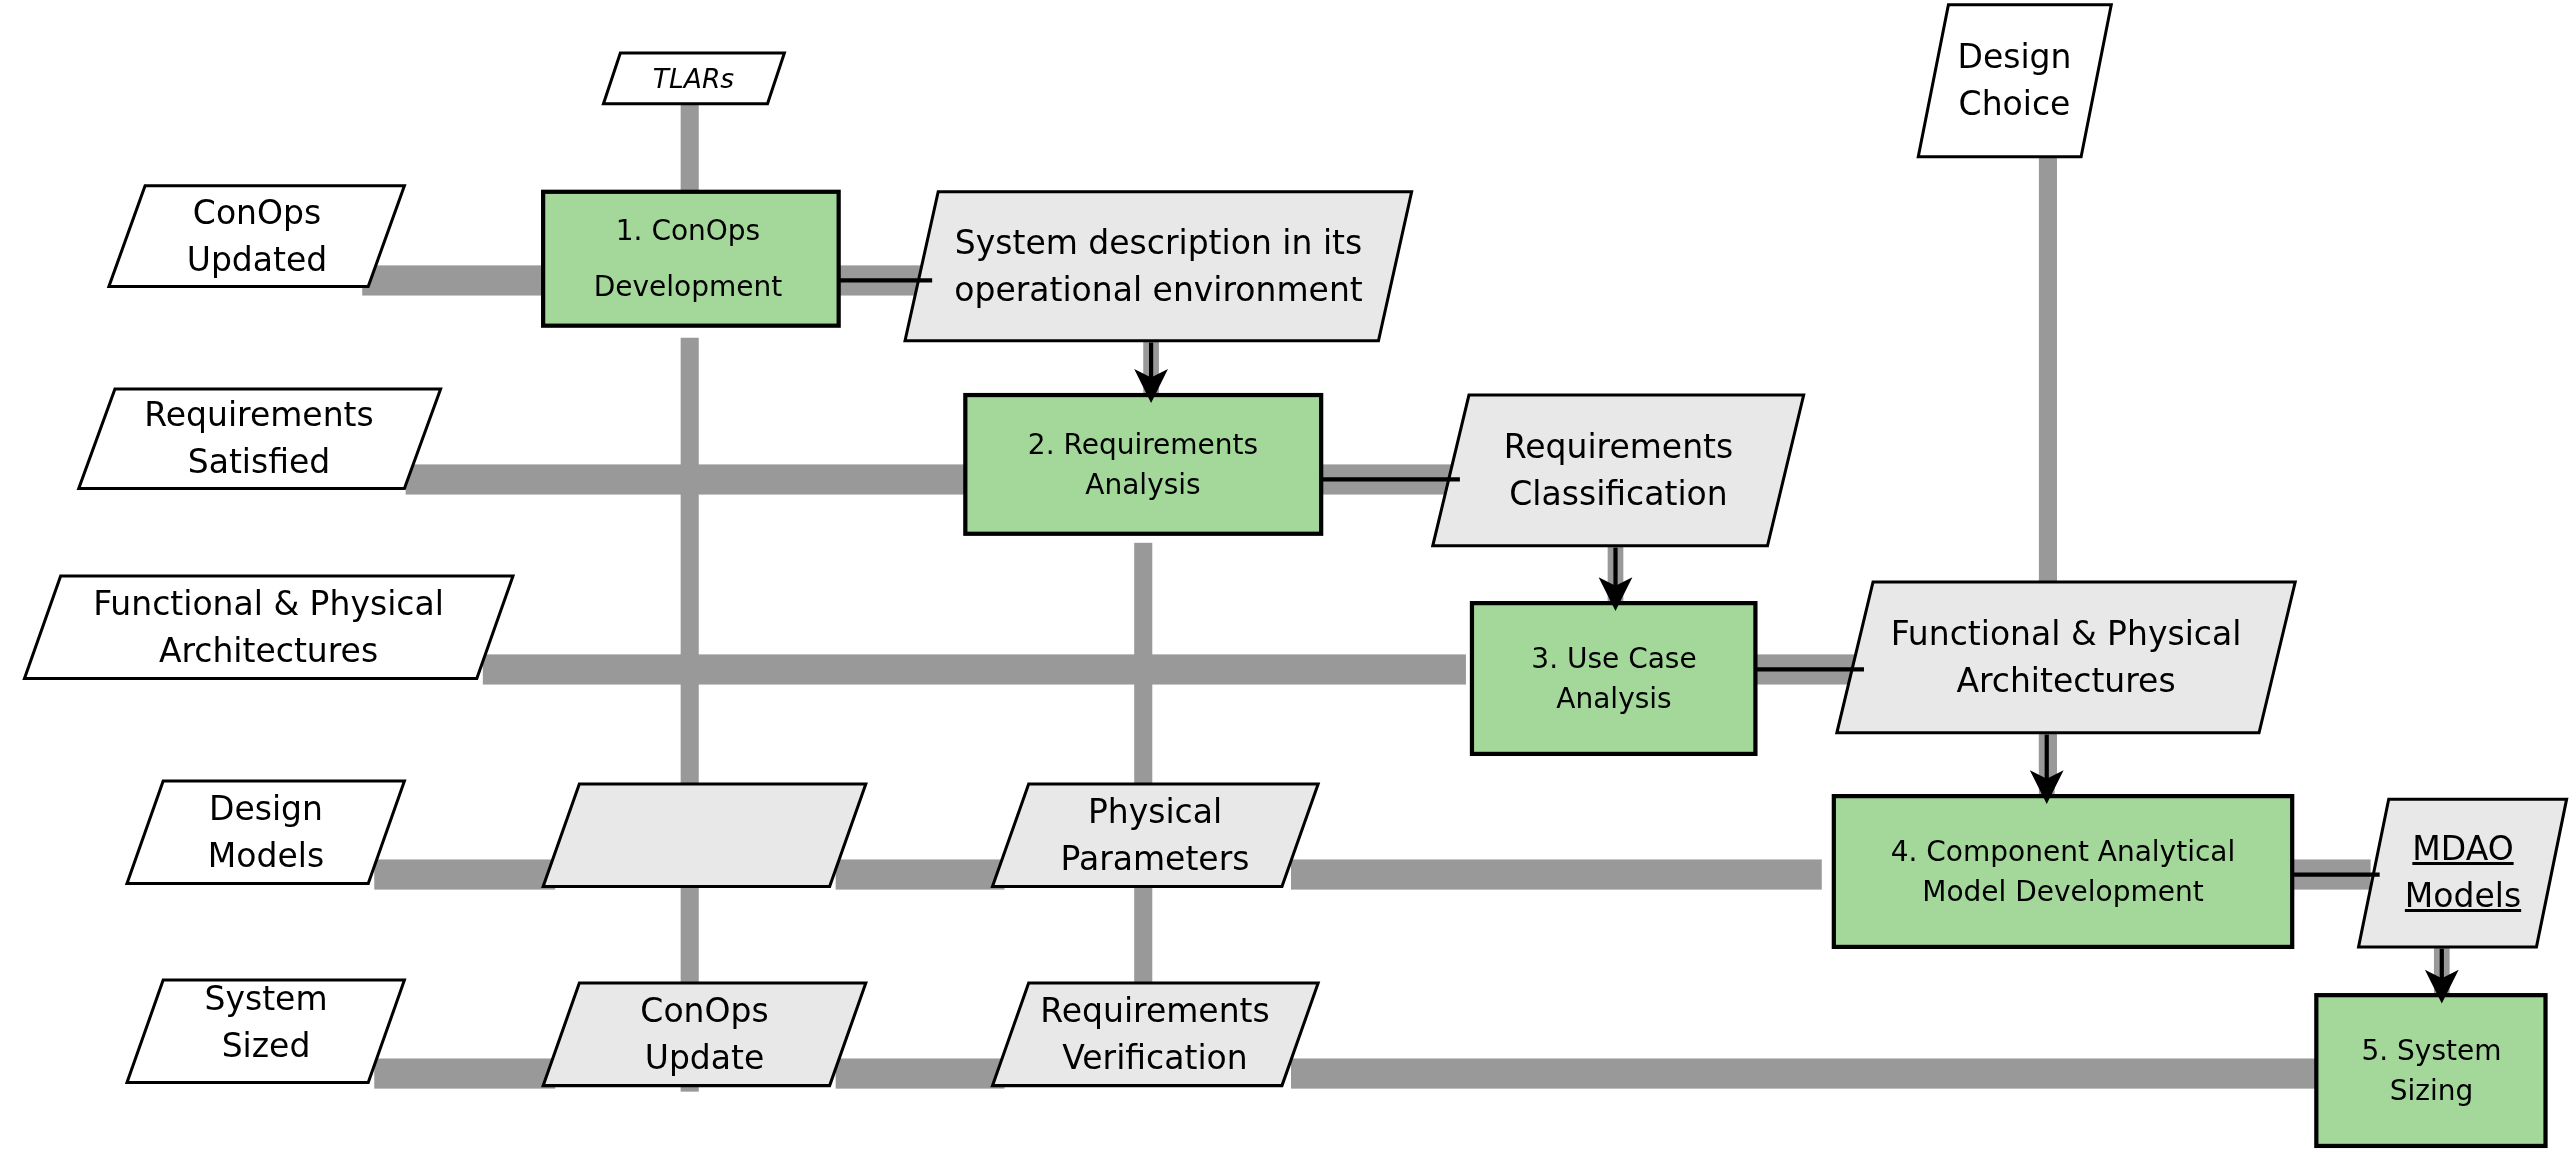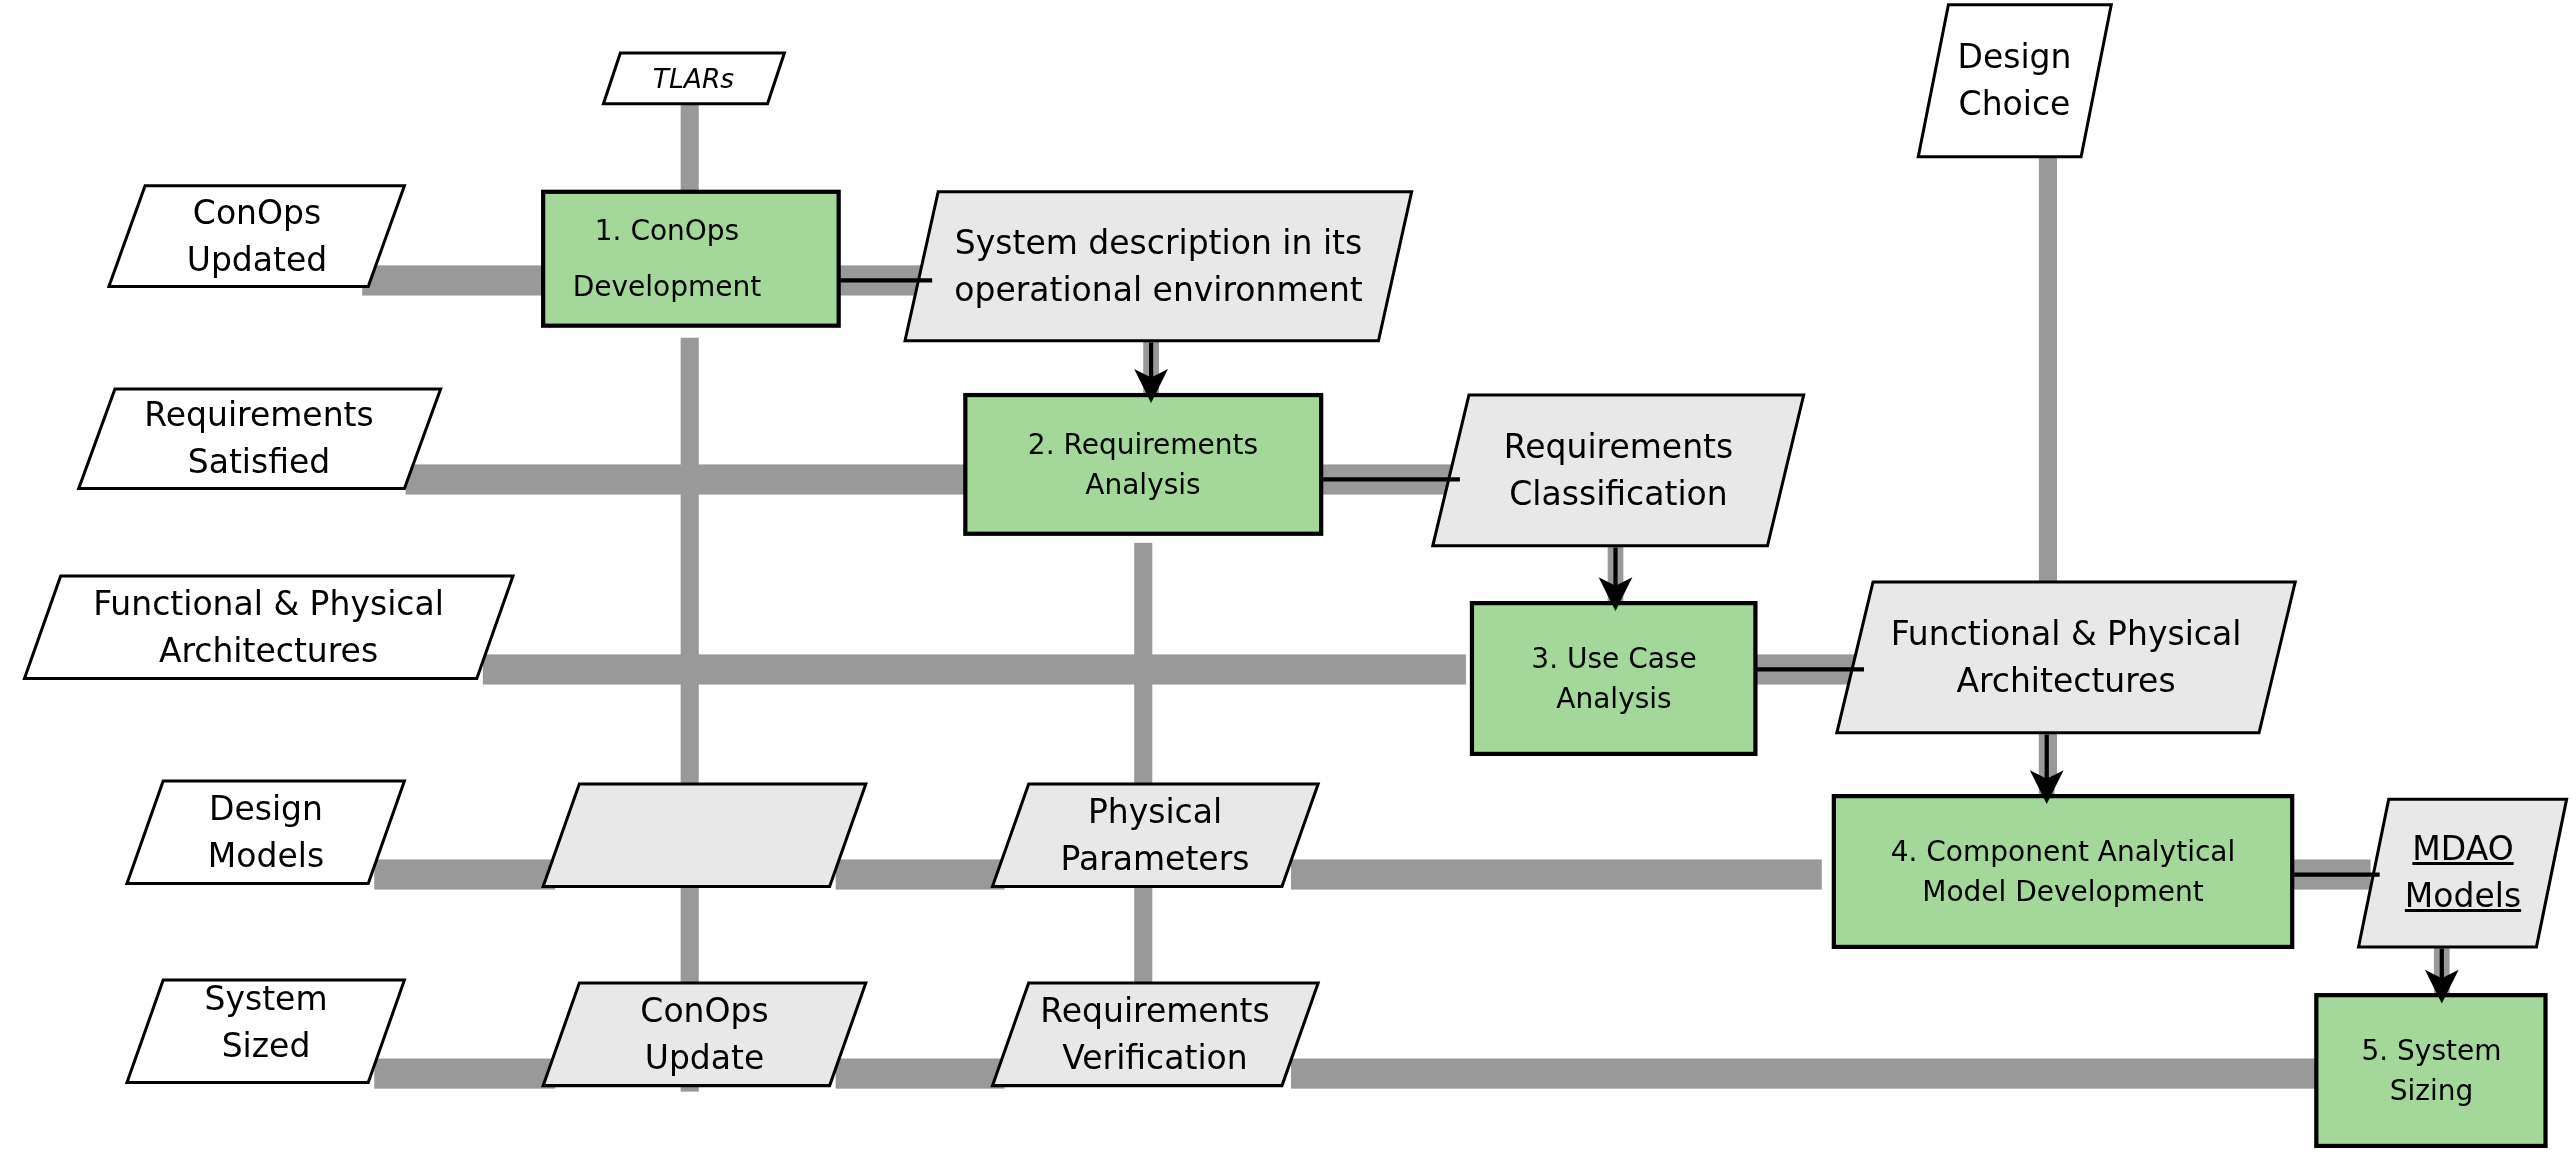--- a/index.html
+++ b/index.html
@@ -173,21 +173,21 @@
   <div class="lbl f-data" style="left:543px;top:983px;width:323px;height:103px;">
     <span>ConOps</span>
     <span>Update</span>
   </div>
 
   <div class="lbl f-data" style="left:992px;top:983px;width:326px;height:103px;">
     <span>Requirements</span>
     <span>Verification</span>
   </div>
 
-  <div class="lbl f-proc" style="left:519px;top:192px;width:296px;height:134px;gap:16px;">
+  <div class="lbl f-proc" style="left:540px;top:192px;width:296px;height:134px;gap:16px;">
     <span>1.  ConOps</span>
     <span>Development</span>
   </div>
 
   <div class="lbl f-proc" style="left:965px;top:395px;width:356px;height:139px;">
     <span>2.  Requirements</span>
     <span>Analysis</span>
   </div>
 
   <div class="lbl f-proc" style="left:1472px;top:603px;width:284px;height:151px;">

